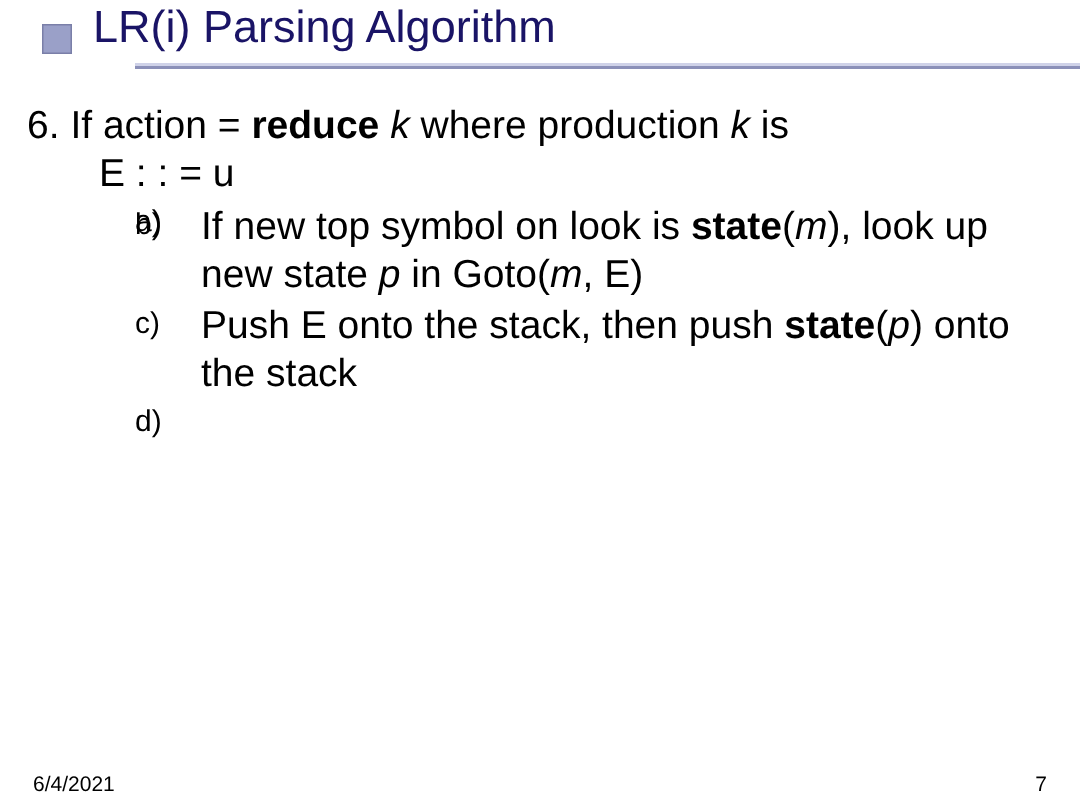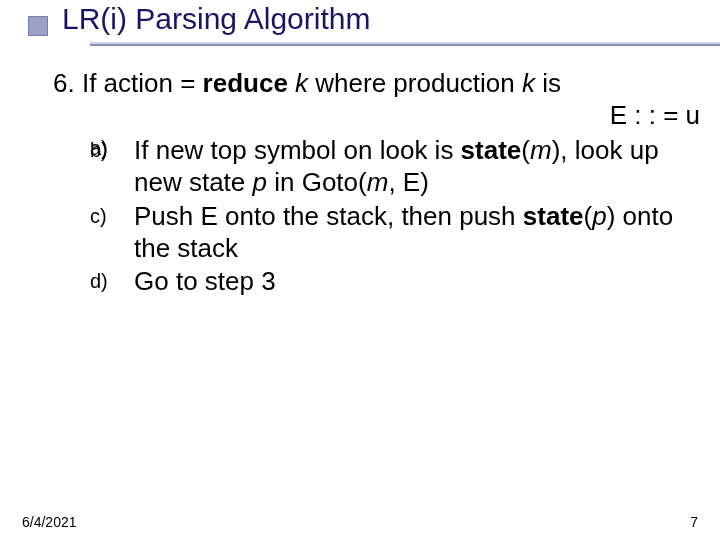--- a/index.html
+++ b/index.html
@@ -36,26 +36,24 @@
       background: linear-gradient(to bottom, #cfd2e8 0 50%, #8b90b8 50% 100%);
     }
     .content {
       padding: 18px 20px 0 18px;
       color: #000;
     }
     .step-intro {
       font-size: 26px;
       line-height: 1.22;
       padding-left: 0;
-      margin-left: 35px;
     }
     .step-intro .indent {
       display: block;
       padding-left: 48px;
-      text-align: right;
     }
     .sub-list {
       list-style: none;
       padding: 2px 0 0 72px;
     }
     .sub-list li {
       font-size: 26px;
       line-height: 1.22;
       position: relative;
       padding-left: 44px;
@@ -108,21 +106,20 @@
     <li>
       <span class="marker">b)</span>
       <span>If new top symbol on look is </span><span class="bold">state</span><span>(</span><span class="italic">m</span><span>), look up new state </span><span class="italic">p</span><span> in Goto(</span><span class="italic">m</span><span>, E)</span>
     </li>
     <li>
       <span class="marker">c)</span>
       <span>Push E onto the stack, then push </span><span class="bold">state</span><span>(</span><span class="italic">p</span><span>) onto the stack</span>
     </li>
     <li>
       <span class="marker">d)</span>
-      <span>Go to step 3</span>
     </li>
   </ul>
 </div>
 
 <div class="footer">
   <span>6/4/2021</span>
   <span>7</span>
 </div>
 
 </body></html>

